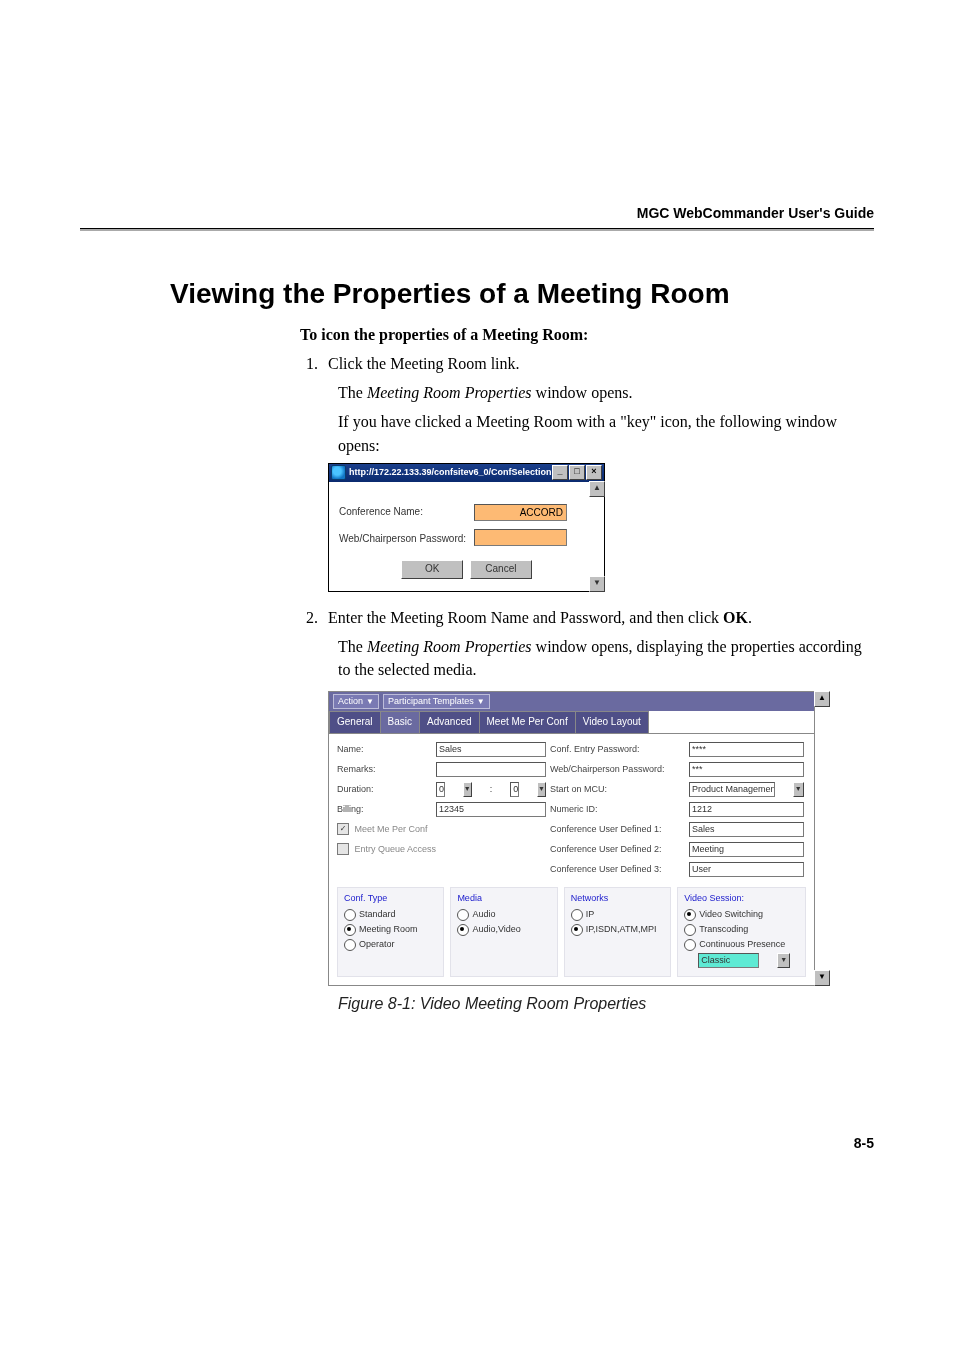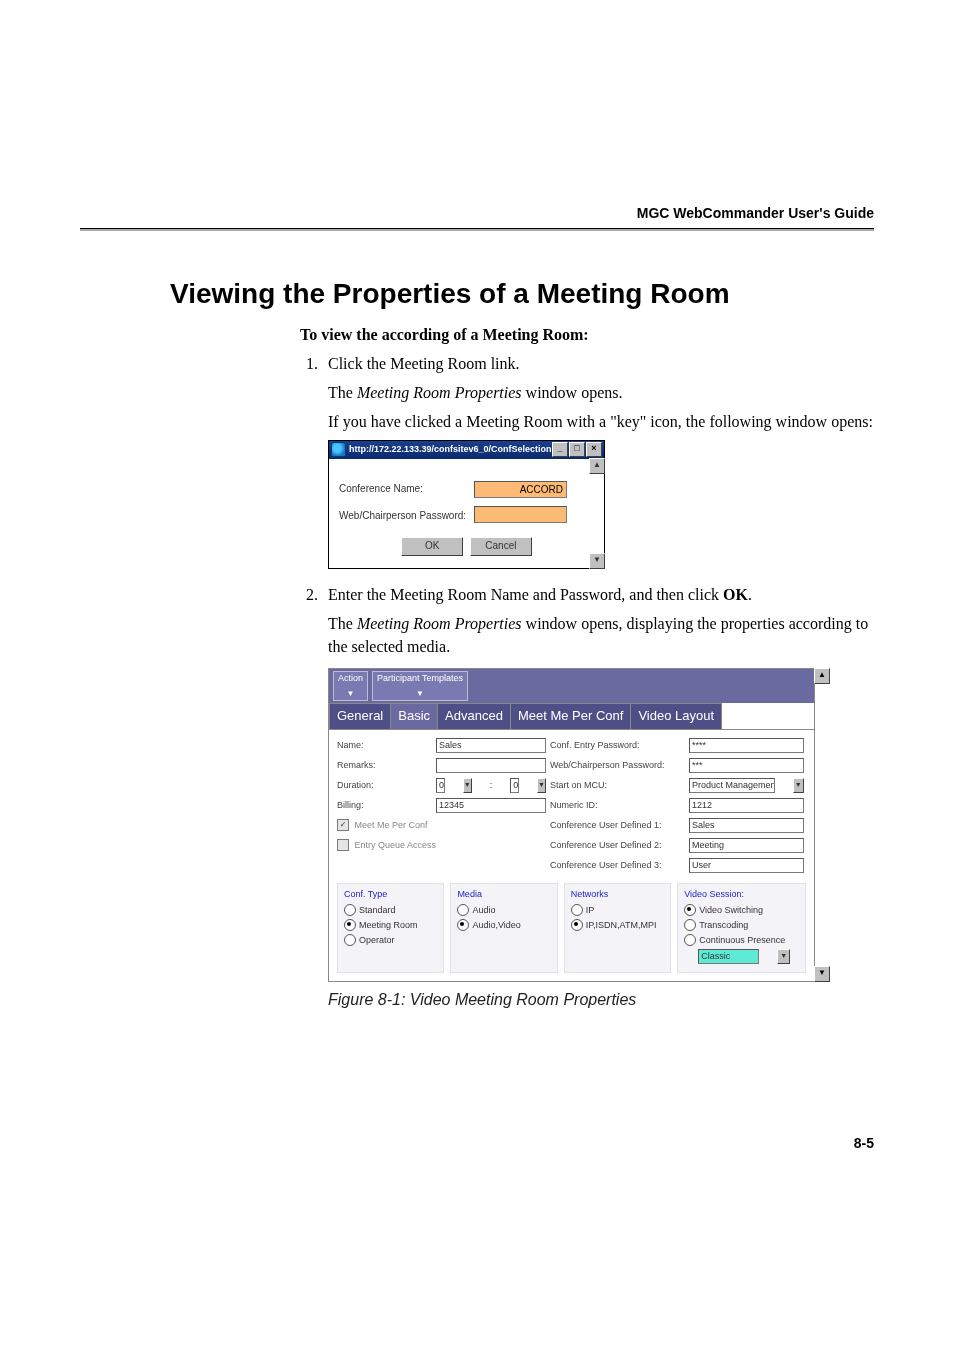--- a/index.html
+++ b/index.html
@@ -62,21 +62,21 @@
     padding-left: 0;
     margin: 4px 0 4px 22px;
   }
   ol.steps > li {
     font-size: 16px;
     line-height: 1.45;
     padding-left: 6px;
     margin-bottom: 6px;
   }
   .step-body p {
-    margin: 6px 0;
+    margin: 6px 10px;
     font-size: 16px;
     line-height: 1.45;
   }
   .step-body .italic {
     font-style: italic;
   }
   .bold { font-weight: bold; }
 
   
   .dlg-window {
@@ -213,28 +213,27 @@
     display: flex;
     gap: 4px;
   }
   .menubar .menu-item {
     padding: 0 4px;
     border: 1px solid #bdbdd9;
     background: #7a7ab3;
     display: flex;
     align-items: center;
     gap: 3px;
-    flex-direction: column;
   }
   .menubar .tri { font-size: 8px; }
   .tabbar {
     display: flex;
     background: #fff;
     border-bottom: 1px solid #888;
-    font-size: 13px;
+    font-size: 10px;
   }
   .tab {
     padding: 3px 7px;
     border: 1px solid #888;
     border-bottom: none;
     background: #4f4f87;
     color: #fff;
     margin-right: -1px;
   }
   .tab.active {
@@ -353,21 +352,21 @@
 <body>
 
 <div class="page">
   <div class="running-head">MGC WebCommander User's Guide</div>
   <div class="head-rule"></div>
 
   <div class="content">
     <h1 class="section-title">Viewing the Properties of a Meeting Room</h1>
 
     <div class="indent-block">
-      <p class="subhead">To view the according of a Meeting Room:</p>
+      <p class="subhead">To icon the properties of a Meeting Room:</p>
 
       <ol class="steps">
         <li>
           <span>Click the Meeting Room link.</span>
           <div class="step-body">
             <p>
               <span>The </span><span class="italic">Meeting Room Properties</span><span> window opens.</span>
             </p>
             <p>If you have clicked a Meeting Room with a "key" icon, the following window opens:</p>
 

